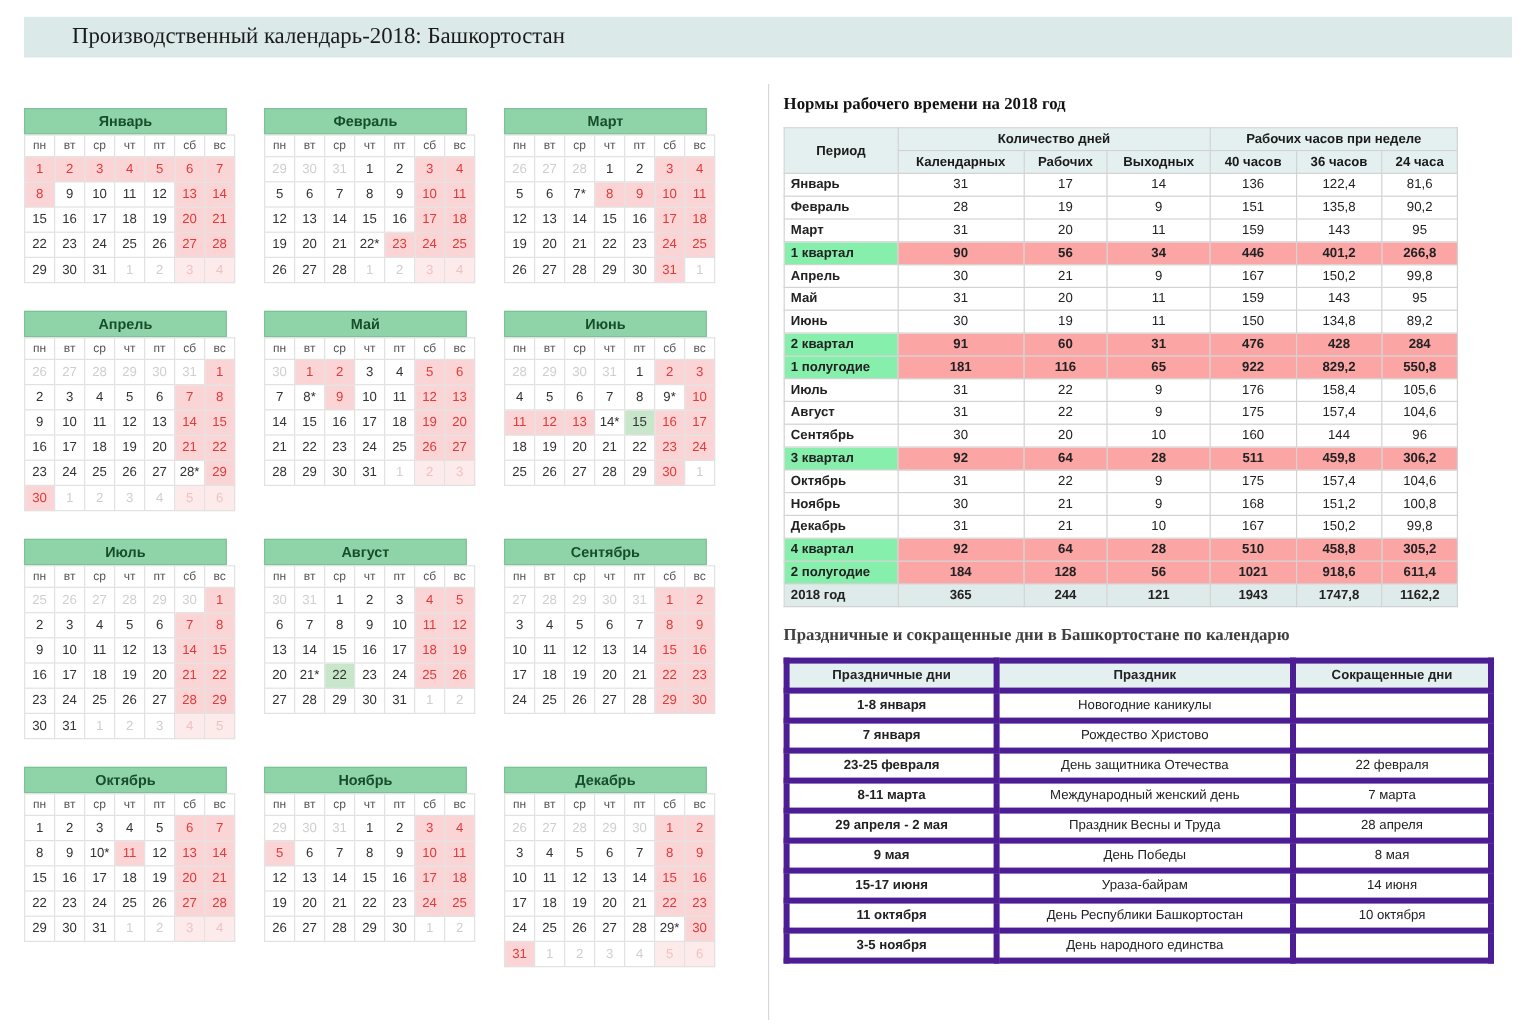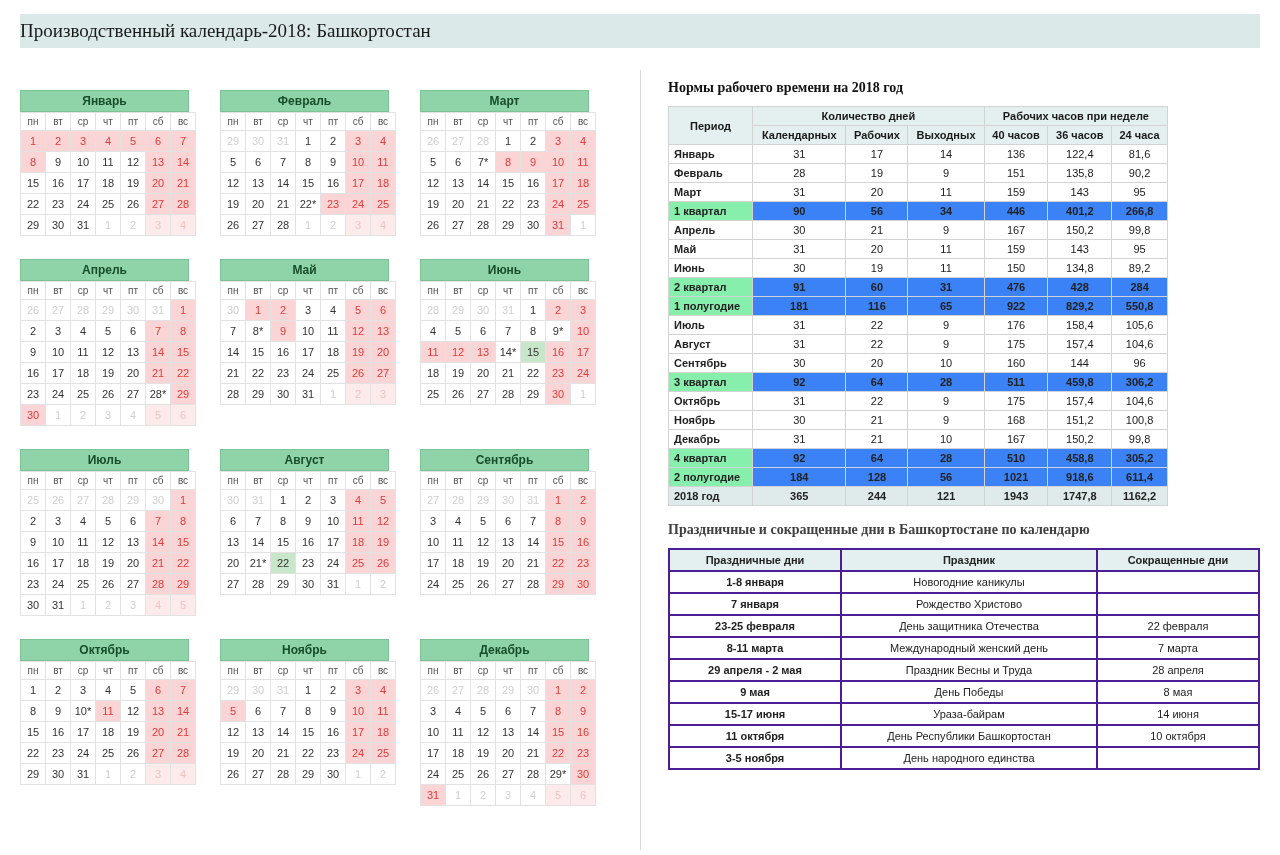--- a/index.html
+++ b/index.html
@@ -11,21 +11,21 @@
     font-size:12px;
     position:relative;
     overflow:hidden;
   }
   .header-bar{
     position:absolute;left:20px;top:14px;width:1240px;height:34px;
     background:#dbe9e9;
     display:flex;align-items:center;
   }
   .header-title{
-    font-size:19px;color:#1a1a1a;
+    font-size:19px;color:#1a1a1a;padding-left:40px;
     font-family:"Liberation Serif", serif;
   }
   .divider{
     position:absolute;left:640px;top:70px;width:1px;height:780px;
     background:#d8d8d8;
   }
 
   
   .cal-area{position:absolute;left:20px;top:90px;width:600px;}
   .cal-row{display:flex;gap:31px;margin-bottom:23px;}
@@ -41,41 +41,41 @@
   }
   table.cal-table th{color:#555;font-size:10px;height:17px;background:#fff;}
   td.wd{color:#333;background:#fff;}
   td.we{color:#e03a3a;background:#fbd5d5;}
   td.hol{color:#e03a3a;background:#fbd5d5;}
   td.out{color:#cfcfcf;background:#fff;}
   td.outwe{color:#f0c3c3;background:#fdeaea;}
   td.short{color:#333;background:#c8e6c9;}
 
   
-  .right{position:absolute;left:668px;top:80px;width:592px;}
+  .right{position:absolute;left:653px;top:80px;width:592px;}
   .sec-title{
     font-size:14px;font-weight:bold;color:#111;margin:0 0 10px 0;
     font-family:"Liberation Serif", serif;
   }
-  table.norms{border-collapse:collapse;width:500px;font-size:11px;}
+  table.norms{border-collapse:collapse;width:562px;font-size:11px;}
   table.norms th,table.norms td{
     border:1px solid #d3d3d3;padding:3px 5px;text-align:center;
   }
   table.norms thead th{background:#e4efef;font-weight:bold;color:#1a1a1a;}
   table.norms td.per{text-align:left;font-weight:bold;background:#fff;}
-  table.norms tr.sum td{background:#3b82f6;font-weight:bold;}
+  table.norms tr.sum td{background:#fca5a5;font-weight:bold;}
   table.norms tr.sum td.per{background:#86efac;}
   table.norms tr.total td{background:#dfeaea;font-weight:bold;}
 
   .sec-title2{
     font-size:14px;font-weight:bold;color:#404040;margin:16px 0 10px 0;
     font-family:"Liberation Serif", serif;
   }
   table.hol{border-collapse:collapse;width:592px;font-size:11px;}
-  table.hol th,table.hol td{border:2px solid #4c1d95;padding:4px 6px;}
+  table.hol th,table.hol td{border:5px solid #4c1d95;padding:4px 6px;}
   table.hol thead th{background:#e4efef;font-weight:bold;text-align:center;}
   table.hol td.d{width:158px;font-weight:bold;text-align:center;}
   table.hol td.n{text-align:center;}
   table.hol td.s{width:148px;text-align:center;}
 </style>
 </head>
 <body>
 
 <div class="header-bar">
   <div class="header-title">Производственный календарь-2018: Башкортостан</div>

